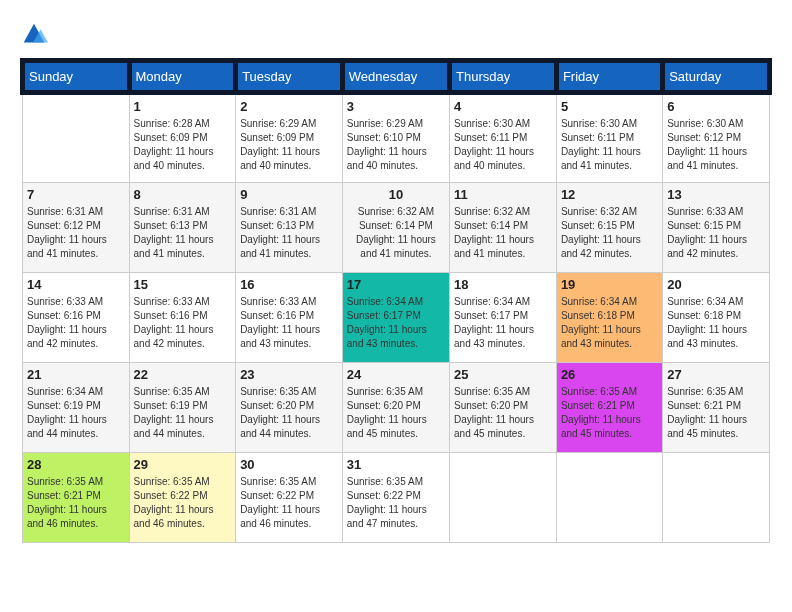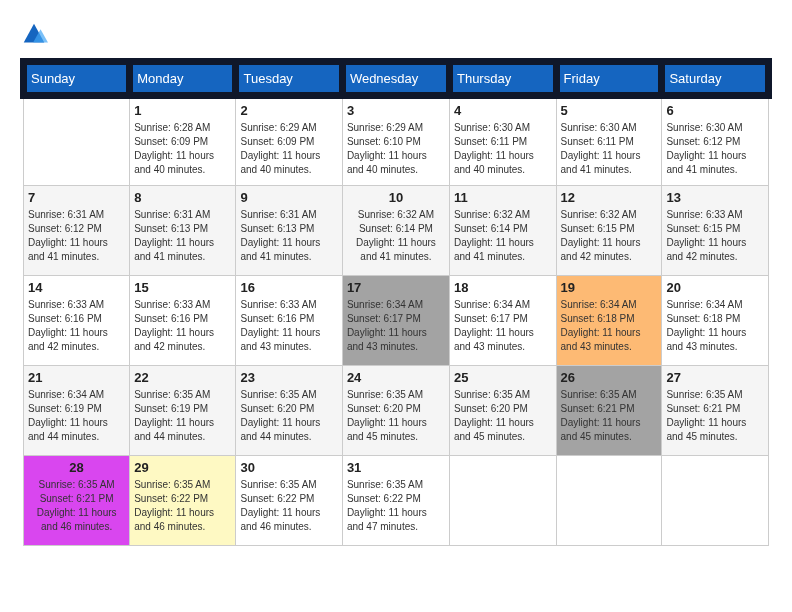--- a/index.html
+++ b/index.html
@@ -51,21 +51,21 @@
       border-collapse: collapse;
       font-size: 11px;
     }
     th {
       background-color: #1565c0;
       color: #fff;
       padding: 6px 4px;
       text-align: left;
       font-size: 13px;
       font-weight: normal;
-      border: 7px solid #0f172a;
+      border: 5px solid #0f172a;
     }
     td {
       border: 1px solid #ccc;
       vertical-align: top;
       padding: 4px;
       height: 90px;
       width: 108px;
     }
     .day-number {
       font-size: 13px;
@@ -184,21 +184,21 @@
           <div class="cell-text">Sunrise: 6:33 AM<br>Sunset: 6:16 PM<br>Daylight: 11 hours and 42 minutes.</div>
         </td>
         <td style="background-color: rgb(255, 255, 255);">
           <div class="day-number">15</div>
           <div class="cell-text">Sunrise: 6:33 AM<br>Sunset: 6:16 PM<br>Daylight: 11 hours and 42 minutes.</div>
         </td>
         <td style="background-color: rgb(255, 255, 255);">
           <div class="day-number">16</div>
           <div class="cell-text">Sunrise: 6:33 AM<br>Sunset: 6:16 PM<br>Daylight: 11 hours and 43 minutes.</div>
         </td>
-        <td style="background-color: #a3a3a3;">
+        <td style="background-color: #14b8a6;">
           <div class="day-number">17</div>
           <div class="cell-text">Sunrise: 6:34 AM<br>Sunset: 6:17 PM<br>Daylight: 11 hours and 43 minutes.</div>
         </td>
         <td style="background-color: rgb(255, 255, 255);">
           <div class="day-number">18</div>
           <div class="cell-text">Sunrise: 6:34 AM<br>Sunset: 6:17 PM<br>Daylight: 11 hours and 43 minutes.</div>
         </td>
         <td style="background-color: #fdba74;">
           <div class="day-number">19</div>
           <div class="cell-text">Sunrise: 6:34 AM<br>Sunset: 6:18 PM<br>Daylight: 11 hours and 43 minutes.</div>
@@ -222,31 +222,31 @@
           <div class="cell-text">Sunrise: 6:35 AM<br>Sunset: 6:20 PM<br>Daylight: 11 hours and 44 minutes.</div>
         </td>
         <td style="background-color: rgb(245, 245, 245);">
           <div class="day-number">24</div>
           <div class="cell-text">Sunrise: 6:35 AM<br>Sunset: 6:20 PM<br>Daylight: 11 hours and 45 minutes.</div>
         </td>
         <td style="background-color: rgb(245, 245, 245);">
           <div class="day-number">25</div>
           <div class="cell-text">Sunrise: 6:35 AM<br>Sunset: 6:20 PM<br>Daylight: 11 hours and 45 minutes.</div>
         </td>
-        <td style="background-color: #a3a3a3;">
+        <td style="background-color: #d946ef;">
           <div class="day-number">26</div>
           <div class="cell-text">Sunrise: 6:35 AM<br>Sunset: 6:21 PM<br>Daylight: 11 hours and 45 minutes.</div>
         </td>
         <td style="background-color: rgb(245, 245, 245);">
           <div class="day-number">27</div>
           <div class="cell-text">Sunrise: 6:35 AM<br>Sunset: 6:21 PM<br>Daylight: 11 hours and 45 minutes.</div>
         </td>
       </tr>
       <tr>
-        <td style="background-color: #d946ef; text-align: center;">
+        <td style="background-color: #bef264;">
           <div class="day-number">28</div>
           <div class="cell-text">Sunrise: 6:35 AM<br>Sunset: 6:21 PM<br>Daylight: 11 hours and 46 minutes.</div>
         </td>
         <td style="background-color: #fef9c3;">
           <div class="day-number">29</div>
           <div class="cell-text">Sunrise: 6:35 AM<br>Sunset: 6:22 PM<br>Daylight: 11 hours and 46 minutes.</div>
         </td>
         <td style="background-color: rgb(255, 255, 255);">
           <div class="day-number">30</div>
           <div class="cell-text">Sunrise: 6:35 AM<br>Sunset: 6:22 PM<br>Daylight: 11 hours and 46 minutes.</div>

